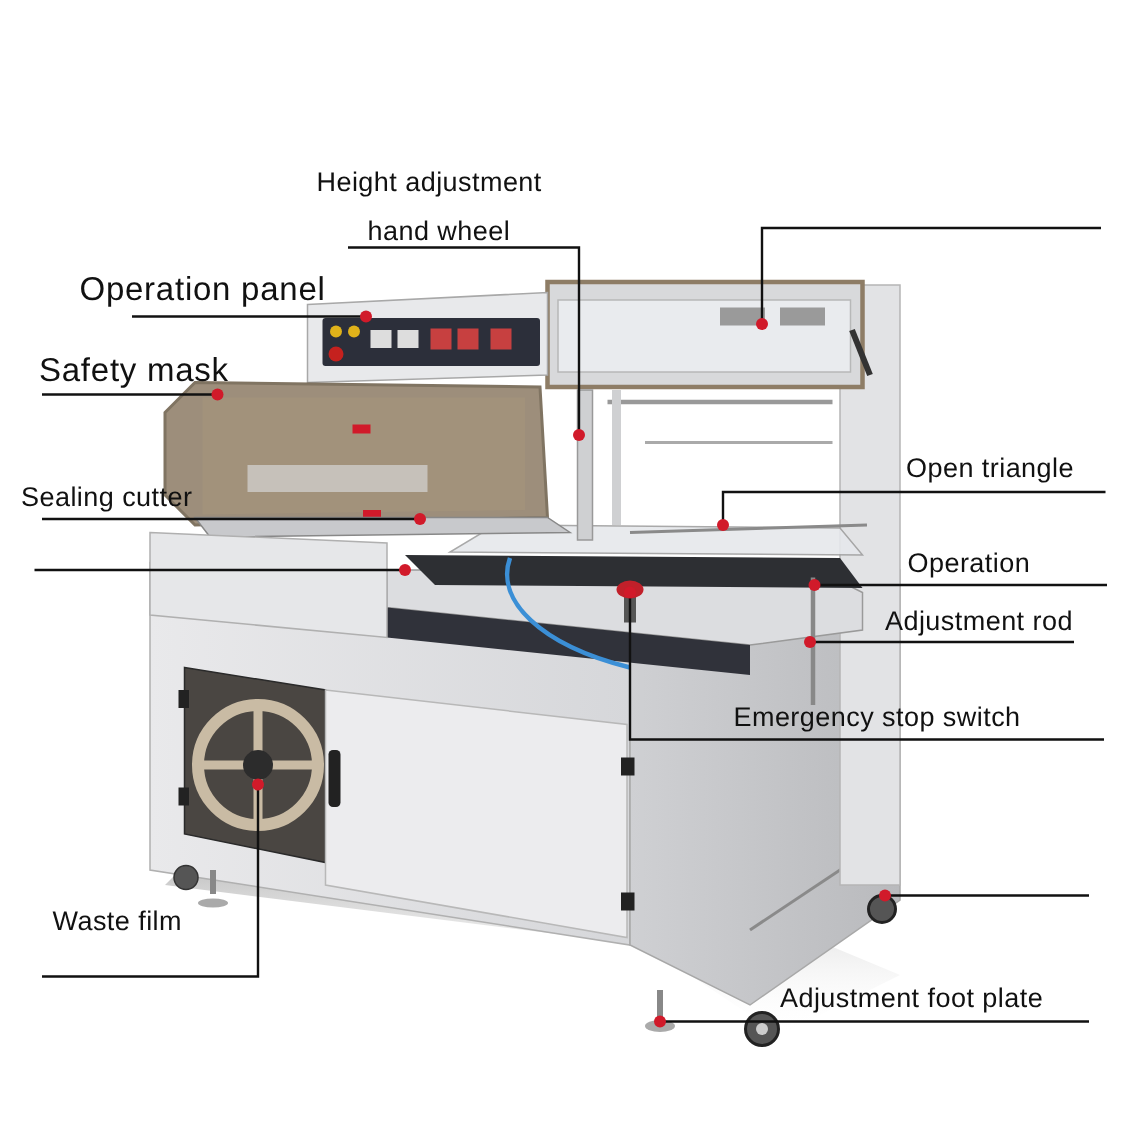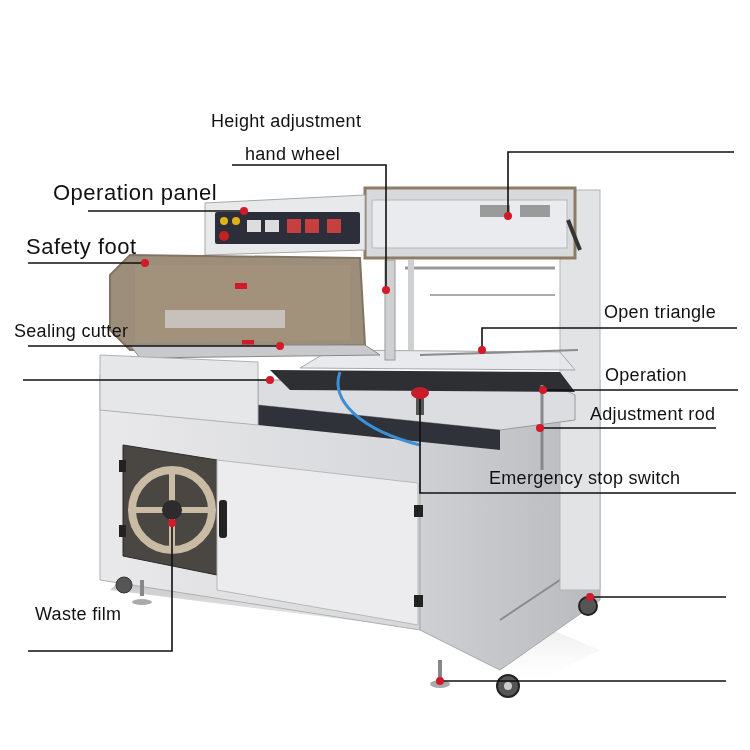--- a/index.html
+++ b/index.html
@@ -148,21 +148,22 @@
   <div class="dot" style="left:543px;top:390px"></div>
   <div class="dot" style="left:540px;top:428px"></div>
   <div class="dot" style="left:420px;top:395px"></div>
   <div class="dot" style="left:590px;top:597px"></div>
   <div class="dot" style="left:172px;top:523px"></div>
   <div class="dot" style="left:440px;top:681px"></div>
 
   <div class="label lbl-md" style="left:211px;top:112px">Height adjustment</div>
   <div class="label lbl-md" style="left:245px;top:145px">hand wheel</div>
   <div class="label lbl-lg" style="left:53px;top:182px">Operation panel</div>
-  <div class="label lbl-lg" style="left:26px;top:236px">Safety foot</div>
+  <div class="label lbl-lg" style="left:26px;top:236px">Safety mask</div>
   <div class="label lbl-md" style="left:14px;top:322px">Sealing cutter</div>
   <div class="label lbl-md" style="left:604px;top:303px">Open triangle</div>
   <div class="label lbl-md" style="left:605px;top:366px">Operation</div>
   <div class="label lbl-md" style="left:590px;top:405px">Adjustment rod</div>
   <div class="label lbl-md" style="left:489px;top:469px">Emergency stop switch</div>
   <div class="label lbl-md" style="left:35px;top:605px">Waste film</div>
+  <div class="label lbl-md" style="left:520px;top:656px">Adjustment foot plate</div>
 
 </div>
 
 </body></html>

